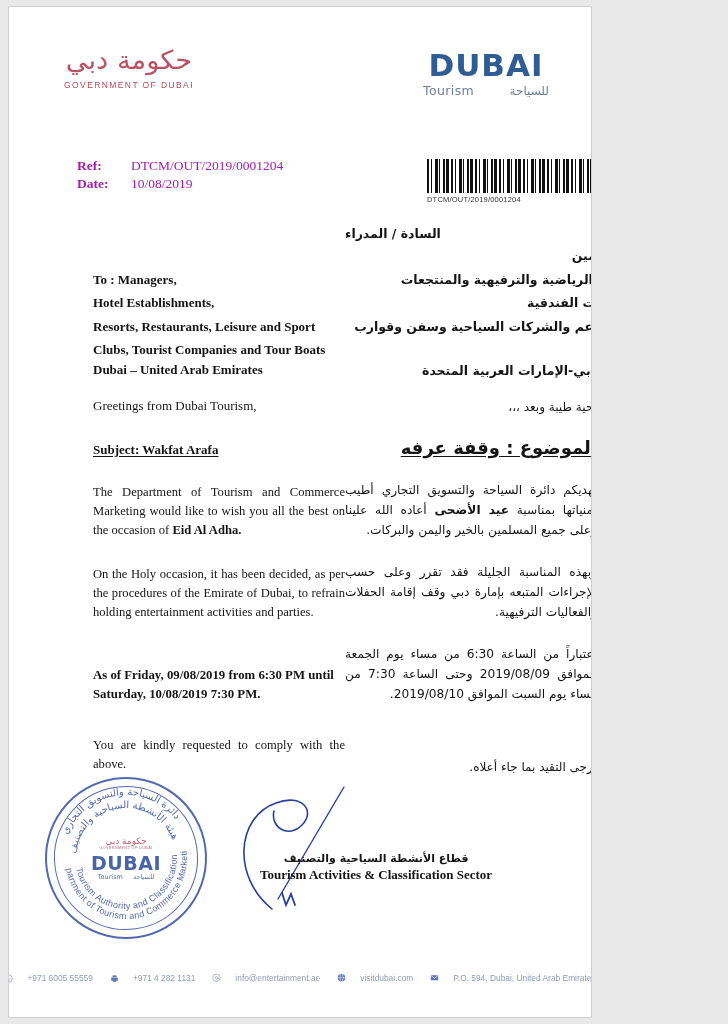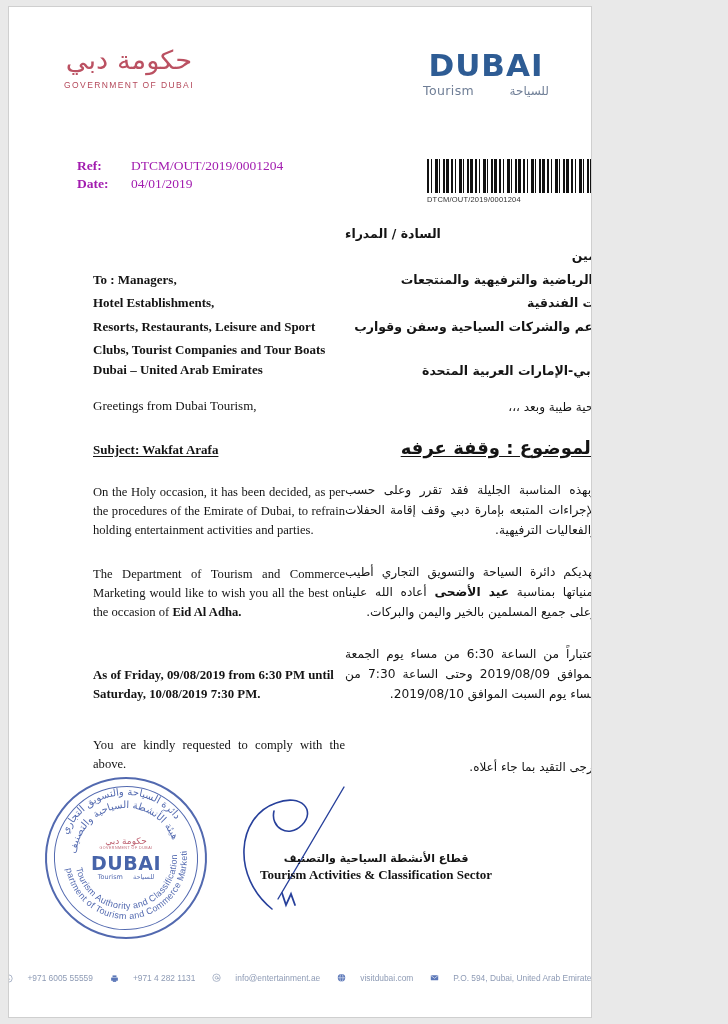--- a/index.html
+++ b/index.html
@@ -392,21 +392,21 @@
     </div>
   </div>
 
   <div class="refblock">
     <div class="refrow">
       <span class="reflabel">Ref:</span>
       <span class="refval">DTCM/OUT/2019/0001204</span>
     </div>
     <div class="refrow">
       <span class="reflabel">Date:</span>
-      <span class="refval">04/01/2019</span>
+      <span class="refval">10/08/2019</span>
     </div>
   </div>
 
   <div class="barcode-wrap">
     <div class="barcode"></div>
     <div class="barcode-caption">DTCM/OUT/2019/0001204</div>
   </div>
 
   <div class="body-area">
 
@@ -445,29 +445,29 @@
       <div class="col-en">
         <span>Subject:  Wakfat Arafa</span>
       </div>
       <div class="col-spacer"></div>
       <div class="col-ar">
         <span>الموضوع : وقفة عرفه</span>
       </div>
     </div>
 
     <div class="row para-row">
+      <div class="col-en"><span>The Department of Tourism and Commerce Marketing would like to wish you all the best on the occasion of </span><b>Eid Al Adha.</b></div>
+      <div class="col-spacer"></div>
+      <div class="col-ar"><span>تهديكم دائرة السياحة والتسويق التجاري أطيب تمنياتها بمناسبة </span><b>عيد الأضحى</b><span> أعاده الله علينا وعلى جميع المسلمين بالخير واليمن والبركات.</span></div>
+    </div>
+
+    <div class="row para-row">
       <div class="col-en">On the Holy occasion, it has been decided, as per the procedures of the Emirate of Dubai, to refrain holding entertainment activities and parties.</div>
       <div class="col-spacer"></div>
       <div class="col-ar">وبهذه المناسبة الجليلة فقد تقرر وعلى حسب الإجراءات المتبعه بإمارة دبي وقف إقامة الحفلات والفعاليات الترفيهية.</div>
-    </div>
-
-    <div class="row para-row">
-      <div class="col-en"><span>The Department of Tourism and Commerce Marketing would like to wish you all the best on the occasion of </span><b>Eid Al Adha.</b></div>
-      <div class="col-spacer"></div>
-      <div class="col-ar"><span>تهديكم دائرة السياحة والتسويق التجاري أطيب تمنياتها بمناسبة </span><b>عيد الأضحى</b><span> أعاده الله علينا وعلى جميع المسلمين بالخير واليمن والبركات.</span></div>
     </div>
 
     <div class="row para-row bold-row">
       <div class="col-en">As of Friday, 09/08/2019 from 6:30 PM until Saturday, 10/08/2019 7:30 PM.</div>
       <div class="col-spacer"></div>
       <div class="col-ar">إعتباراً من الساعة 6:30 من مساء يوم الجمعة الموافق 2019/08/09 وحتى الساعة 7:30 من مساء يوم السبت الموافق 2019/08/10.</div>
     </div>
 
     <div class="row closing-row">
       <div class="col-en">You are kindly requested to comply with the above.</div>

